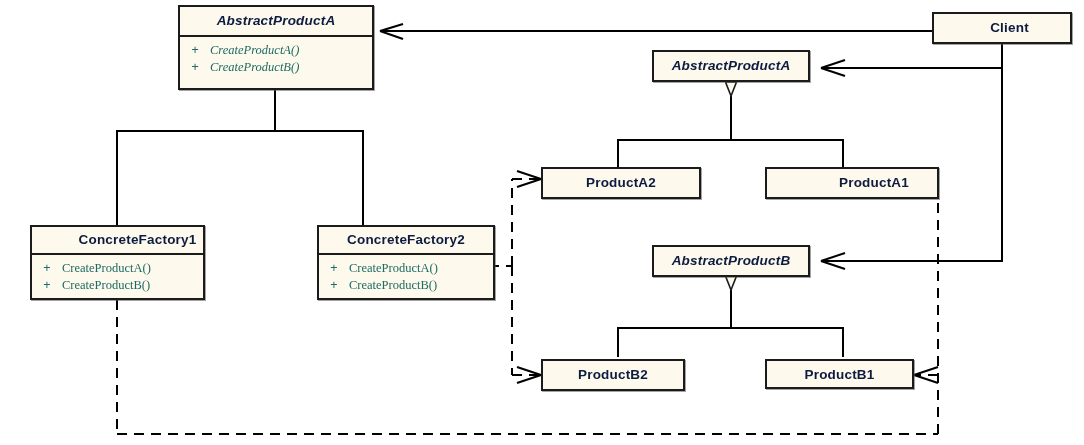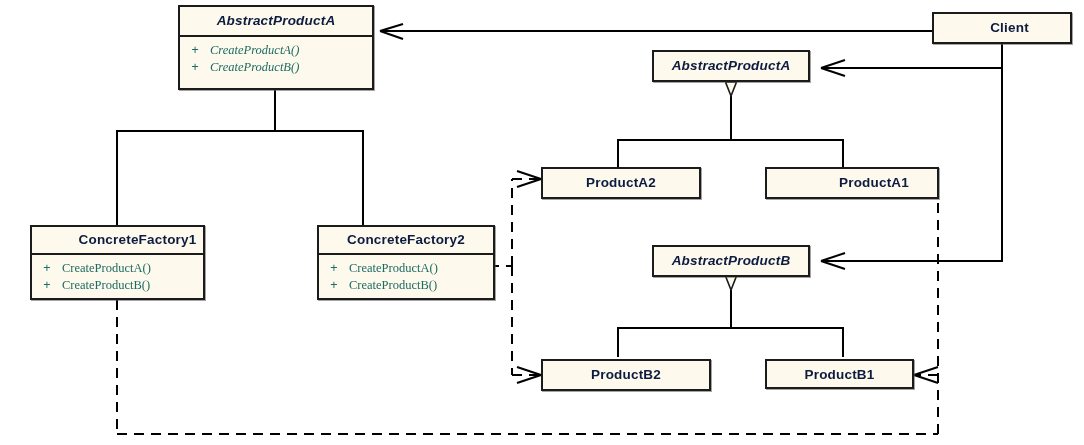--- a/index.html
+++ b/index.html
@@ -144,21 +144,21 @@
   </div>
 
   <div class="uml-box" style="left:541px;top:167px;width:160px;height:32px;">
     <div class="uml-name" style="padding-top:7px;">ProductA2</div>
   </div>
 
   <div class="uml-box" style="left:765px;top:167px;width:174px;height:32px;padding-left:44px;">
     <div class="uml-name" style="padding-top:7px;">ProductA1</div>
   </div>
 
-  <div class="uml-box" style="left:541px;top:359px;width:170px;height:32px;">
+  <div class="uml-box" style="left:541px;top:359px;width:144px;height:32px;">
     <div class="uml-name" style="padding-top:7px;">ProductB2</div>
   </div>
 
   <div class="uml-box" style="left:765px;top:359px;width:149px;height:30px;">
     <div class="uml-name" style="padding-top:7px;">ProductB1</div>
   </div>
 
   <div class="uml-box" style="left:30px;top:225px;width:175px;height:75px;">
     <div class="uml-name" style="padding:6px 6px 6px 6px;margin-left:40px;">ConcreteFactory1</div>
     <div class="uml-sep"></div>

